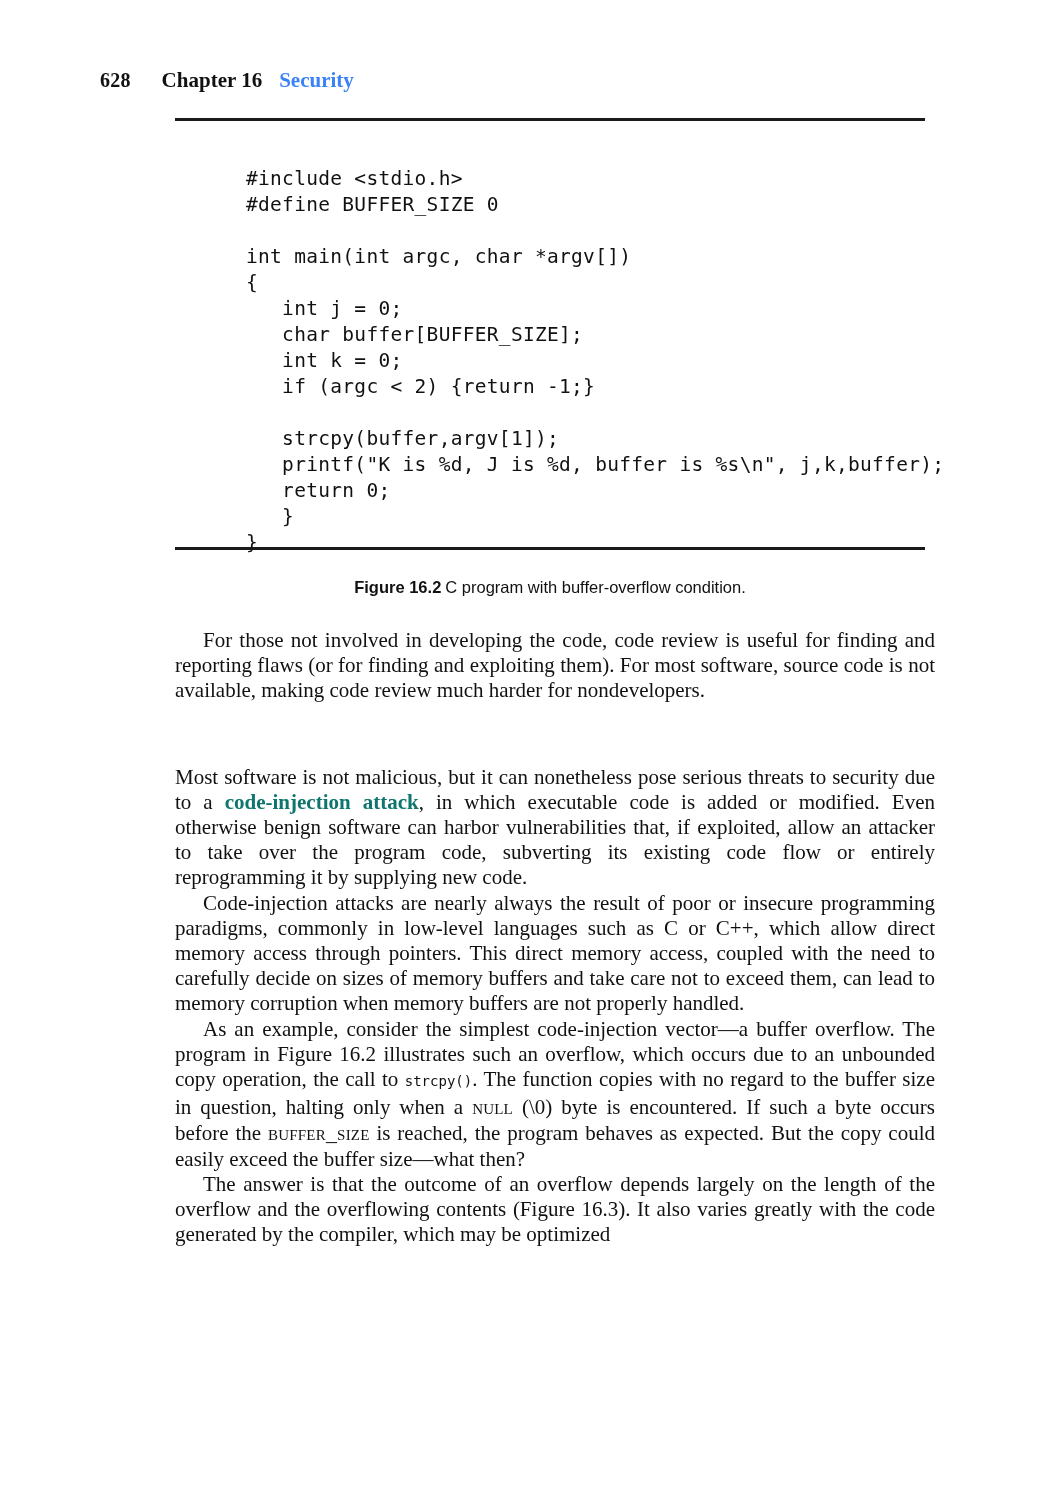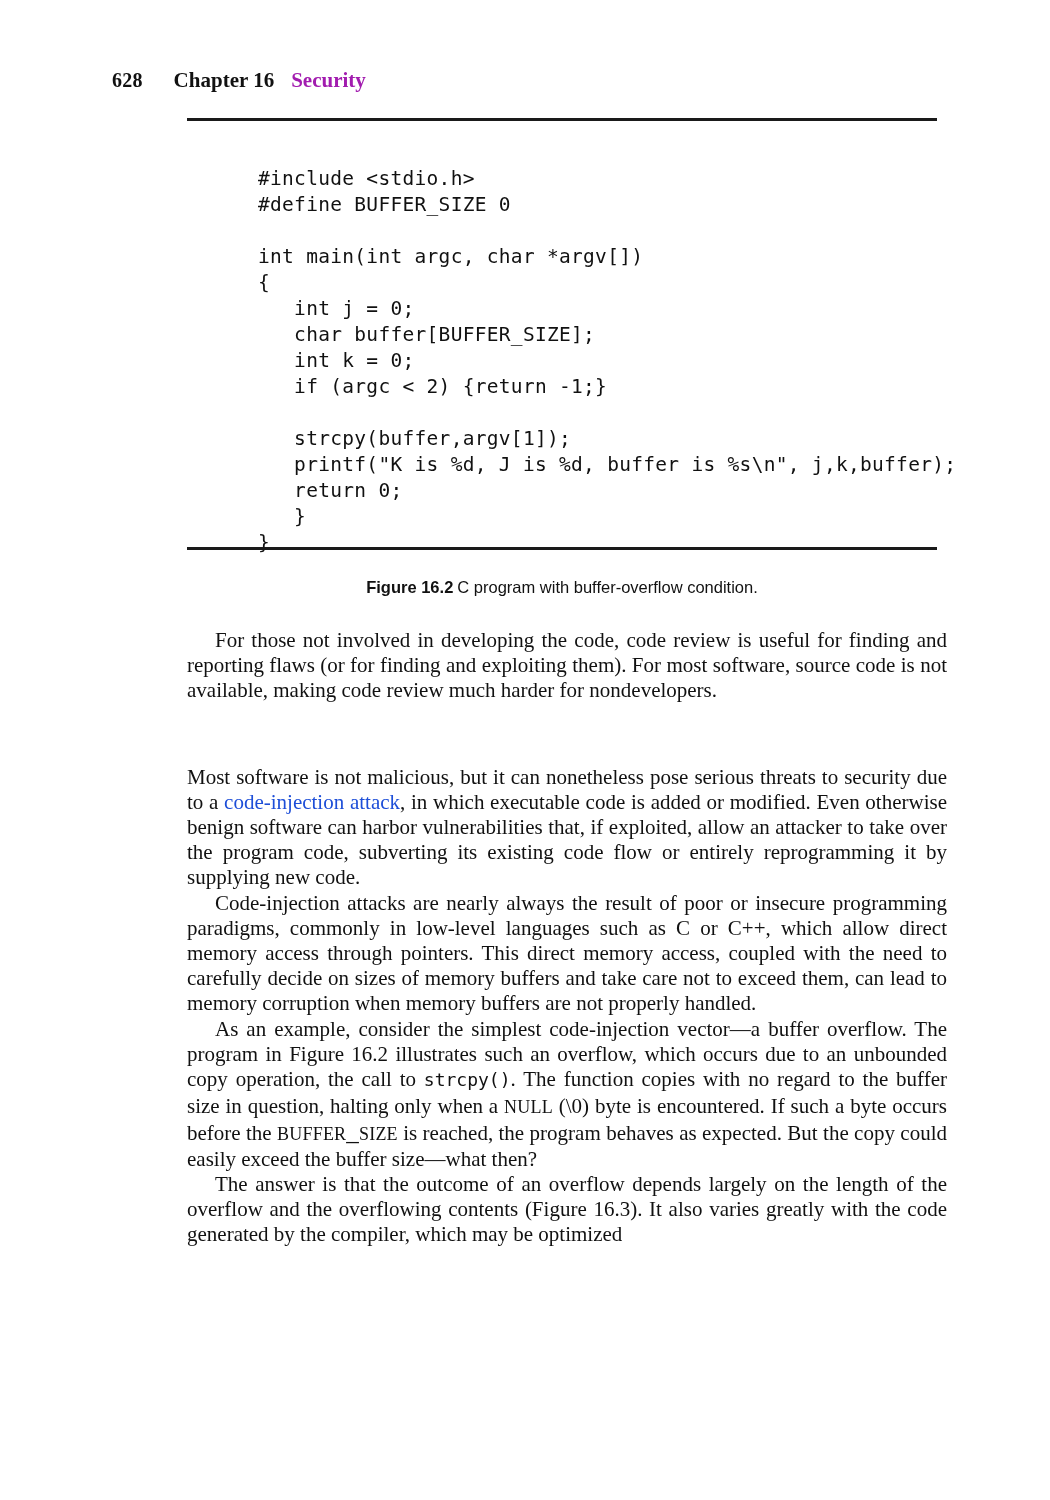--- a/index.html
+++ b/index.html
@@ -11,21 +11,21 @@
     height: 1500px;
     background: #ffffff;
     font-family: "Liberation Serif", serif;
     color: #000000;
     position: relative;
     overflow: hidden;
   }
 
   .page {
     position: absolute;
-    left: 12px;
+    left: 0;
     top: 0;
     width: 844px;
     height: 1500px;
   }
 
   
   .running-head {
     position: absolute;
     left: 100px;
     top: 68px;
@@ -42,21 +42,21 @@
   .chapter-label {
     font-weight: bold;
     font-size: 21px;
     margin-left: 31px;
     color: #111;
   }
   .chapter-title {
     font-weight: bold;
     font-size: 21px;
     margin-left: 17px;
-    color: #a21caf;
+    color: #3b82f6;
   }
 
   
   .rule {
     position: absolute;
     left: 175px;
     width: 750px;
     height: 3px;
     background: #1a1a1a;
   }
@@ -106,30 +106,30 @@
     line-height: 25.2px;
     text-align: justify;
     text-justify: inter-word;
     color: #111;
     hyphens: manual;
   }
   p.indent {
     text-indent: 28px;
   }
   .accent {
-    color: #1d4ed8;
-    font-weight: normal;
+    color: #0f766e;
+    font-weight: bold;
   }
   .mono {
     font-family: "DejaVu Sans Mono", "Liberation Mono", monospace;
-    font-size: 18px;
+    font-size: 14px;
   }
   .smallcaps {
     font-variant: small-caps;
-    font-size: 25px;
+    font-size: 22px;
     letter-spacing: 0.2px;
   }
 
   
   .section-heading {
     font-family: "Liberation Sans", sans-serif;
     font-weight: bold;
     font-size: 21.5px;
     color: #111;
     margin: 0;

